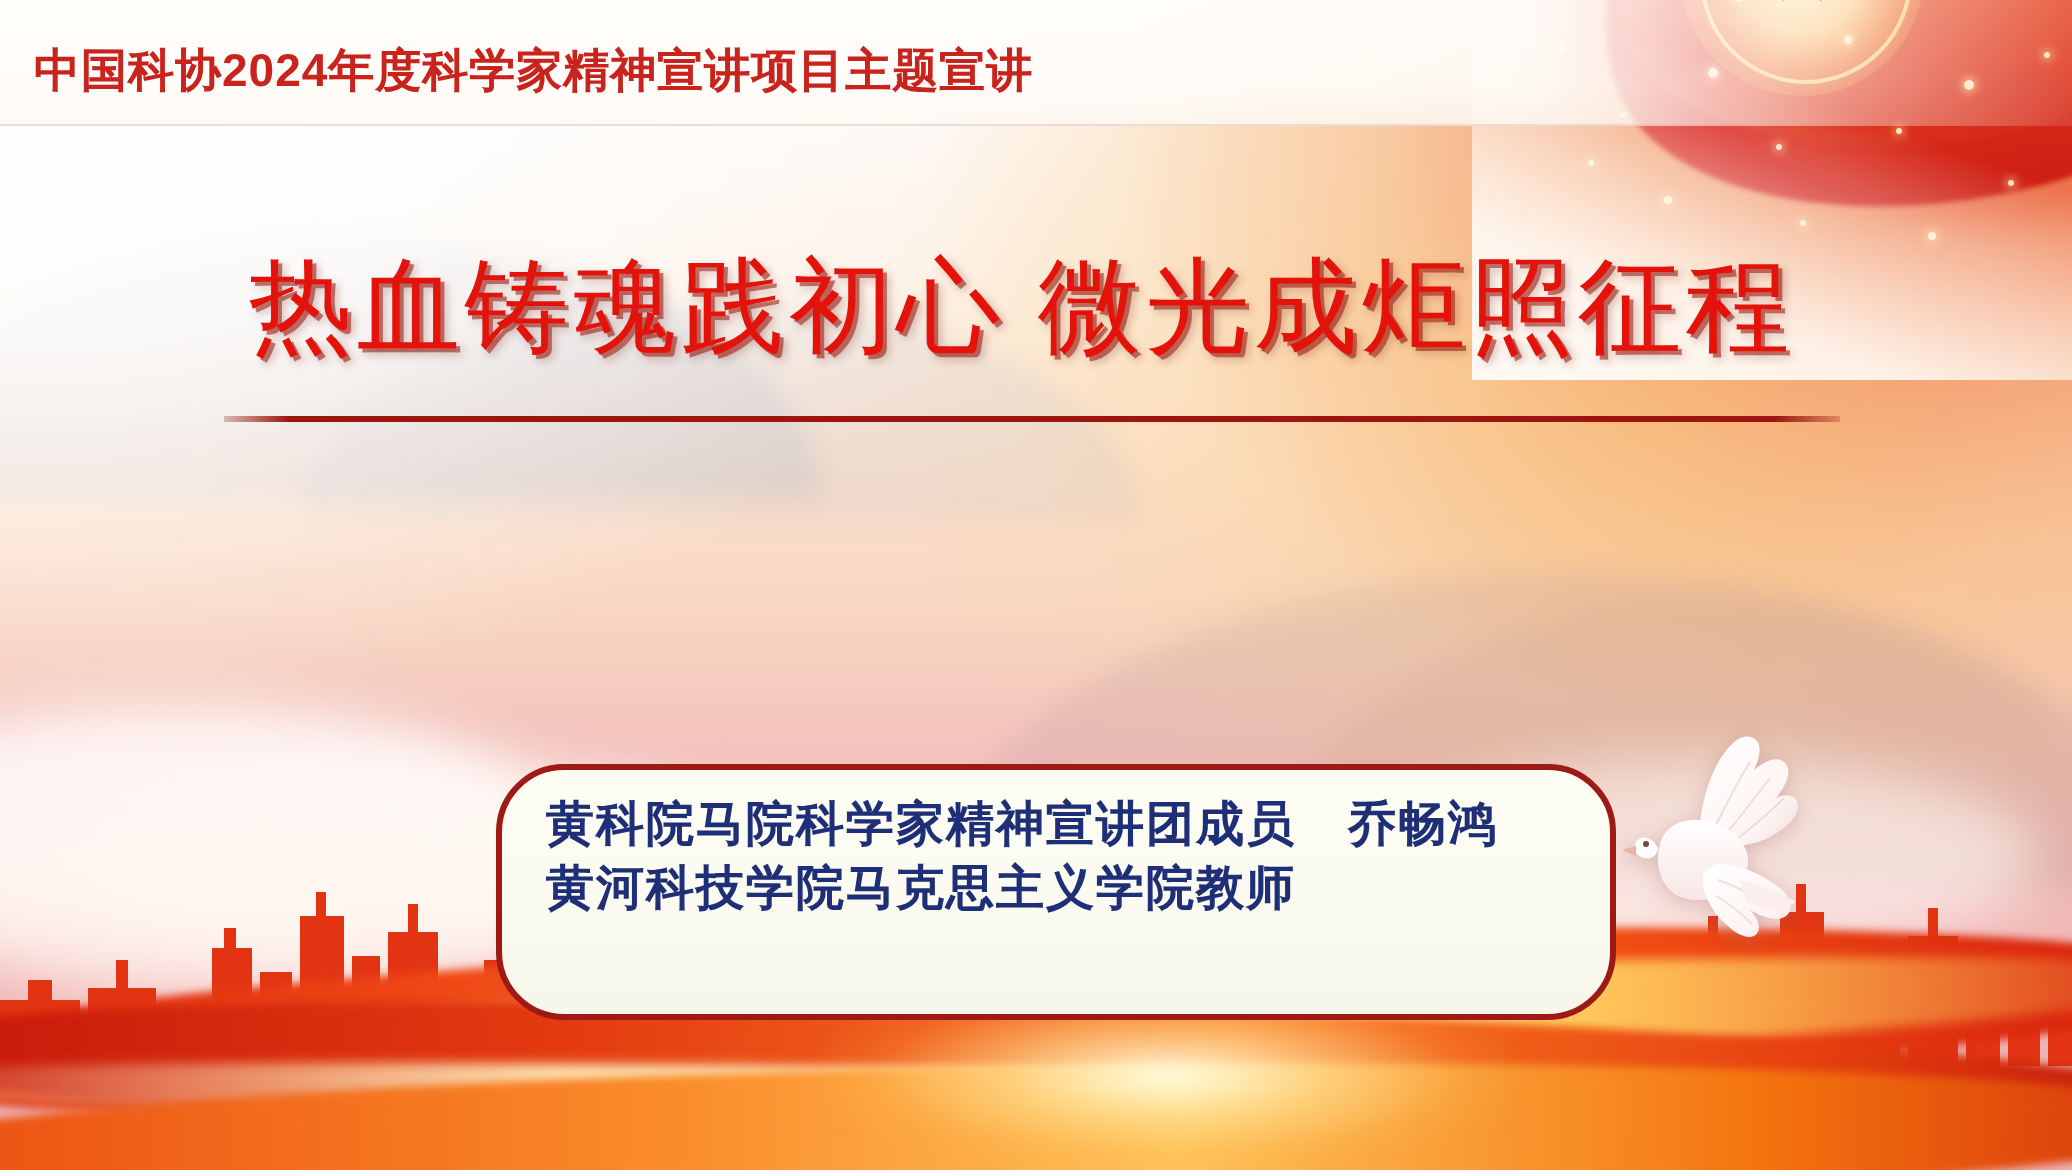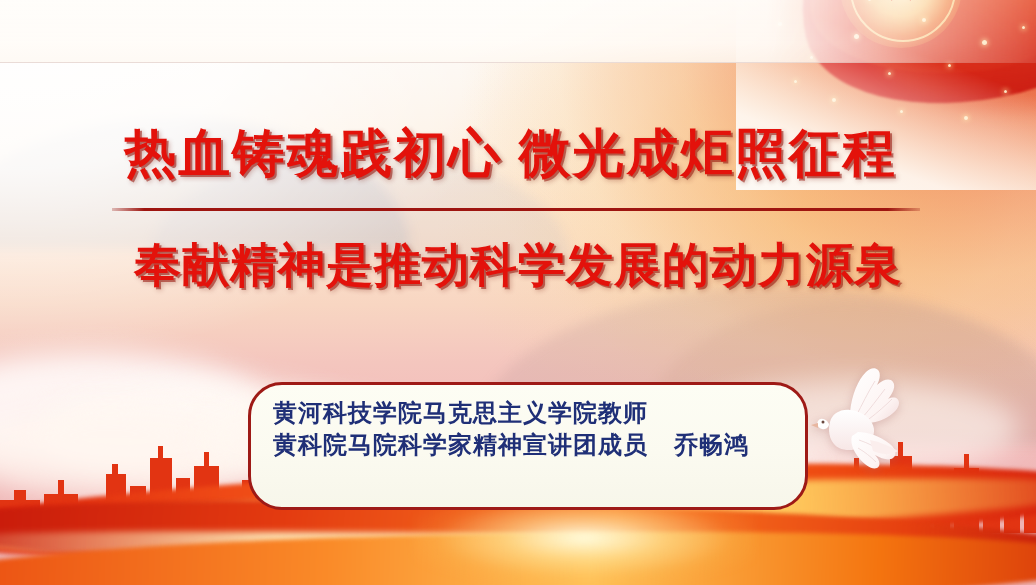--- a/index.html
+++ b/index.html
@@ -212,21 +212,21 @@
   .cl5 { left: 690px; top: 380px;  width: 330px; height: 98px;  background: rgba(255,250,246,0.62); }
   .cl6 { left: 560px; top: 420px;  width: 260px; height: 78px;  background: rgba(255,248,243,0.45); }
 
   
   .main-title {
     position: absolute;
     top: 119px;
     left: 0; right: 15px;
     text-align: center;
     font-size: 52px;
-    font-weight: 700;
+    font-weight: 400;
     letter-spacing: 2px;
     color: #e3120b;
     text-shadow:
       2px 2px 0 rgba(150, 18, 10, 0.55),
       3px 3px 5px rgba(120, 20, 10, 0.30);
     white-space: nowrap;
   }
   .divider {
     position: absolute;
     top: 208px;
@@ -399,26 +399,26 @@
       <div class="sp" style="left:132px; top:38px;  width:3px;  height:3px;"></div>
 
       <div class="sp" style="left:286px; top:66px;  width:3px;  height:3px;"></div>
       <div class="sp" style="left:58px;  top:120px; width:3px;  height:3px;"></div>
     </div>
 
     <div class="flag-fade"></div>
   </div>
 
   <div class="header-band transparent-right"></div>
+  <div class="header-title">中国科协2024年度科学家精神宣讲项目主题宣讲</div>
 
   <div class="main-title">热血铸魂践初心  微光成炬照征程</div>
 
   <div class="divider"></div>
 
-  <div class="sub-title">奉献精神是推动科学发展的动力源泉</div>
 
   <div class="ground">
 
     <svg class="skyline" viewBox="0 0 1036 105" preserveAspectRatio="none">
       <g fill="#e23412">
 
         <path d="M0,105 L0,72 L14,72 L14,62 L26,62 L26,72 L40,72 L40,105 Z"></path>
         <path d="M44,105 L44,66 L58,66 L58,52 L64,52 L64,66 L78,66 L78,105 Z"></path>
         <path d="M84,105 L84,74 L100,74 L100,105 Z"></path>
         <path d="M106,105 L106,46 L112,46 L112,36 L118,36 L118,46 L126,46 L126,105 Z"></path>
@@ -503,21 +503,21 @@
     <g stroke="#ecd6d6" stroke-width="1" fill="none" opacity="0.75">
       <path d="M63,80 C72,83 82,88 91,94"></path>
       <path d="M62,88 C69,92 75,97 80,102"></path>
     </g>
 
     <path d="M74,80 C84,82 94,86 102,91 C96,95 86,95 77,91 Z" fill="#fbeeed"></path>
   </svg>
 
   <div class="speaker-box">
     <div class="speaker-line">
-      <span>黄河科技学院马克思主义学院教师</span>
-    </div>
-    <div class="speaker-line">
       <span>黄科院马院科学家精神宣讲团成员</span>
       <span class="speaker-name">乔畅鸿</span>
     </div>
+    <div class="speaker-line">
+      <span>黄河科技学院马克思主义学院教师</span>
+    </div>
   </div>
 
 </div>
 
 </body></html>

